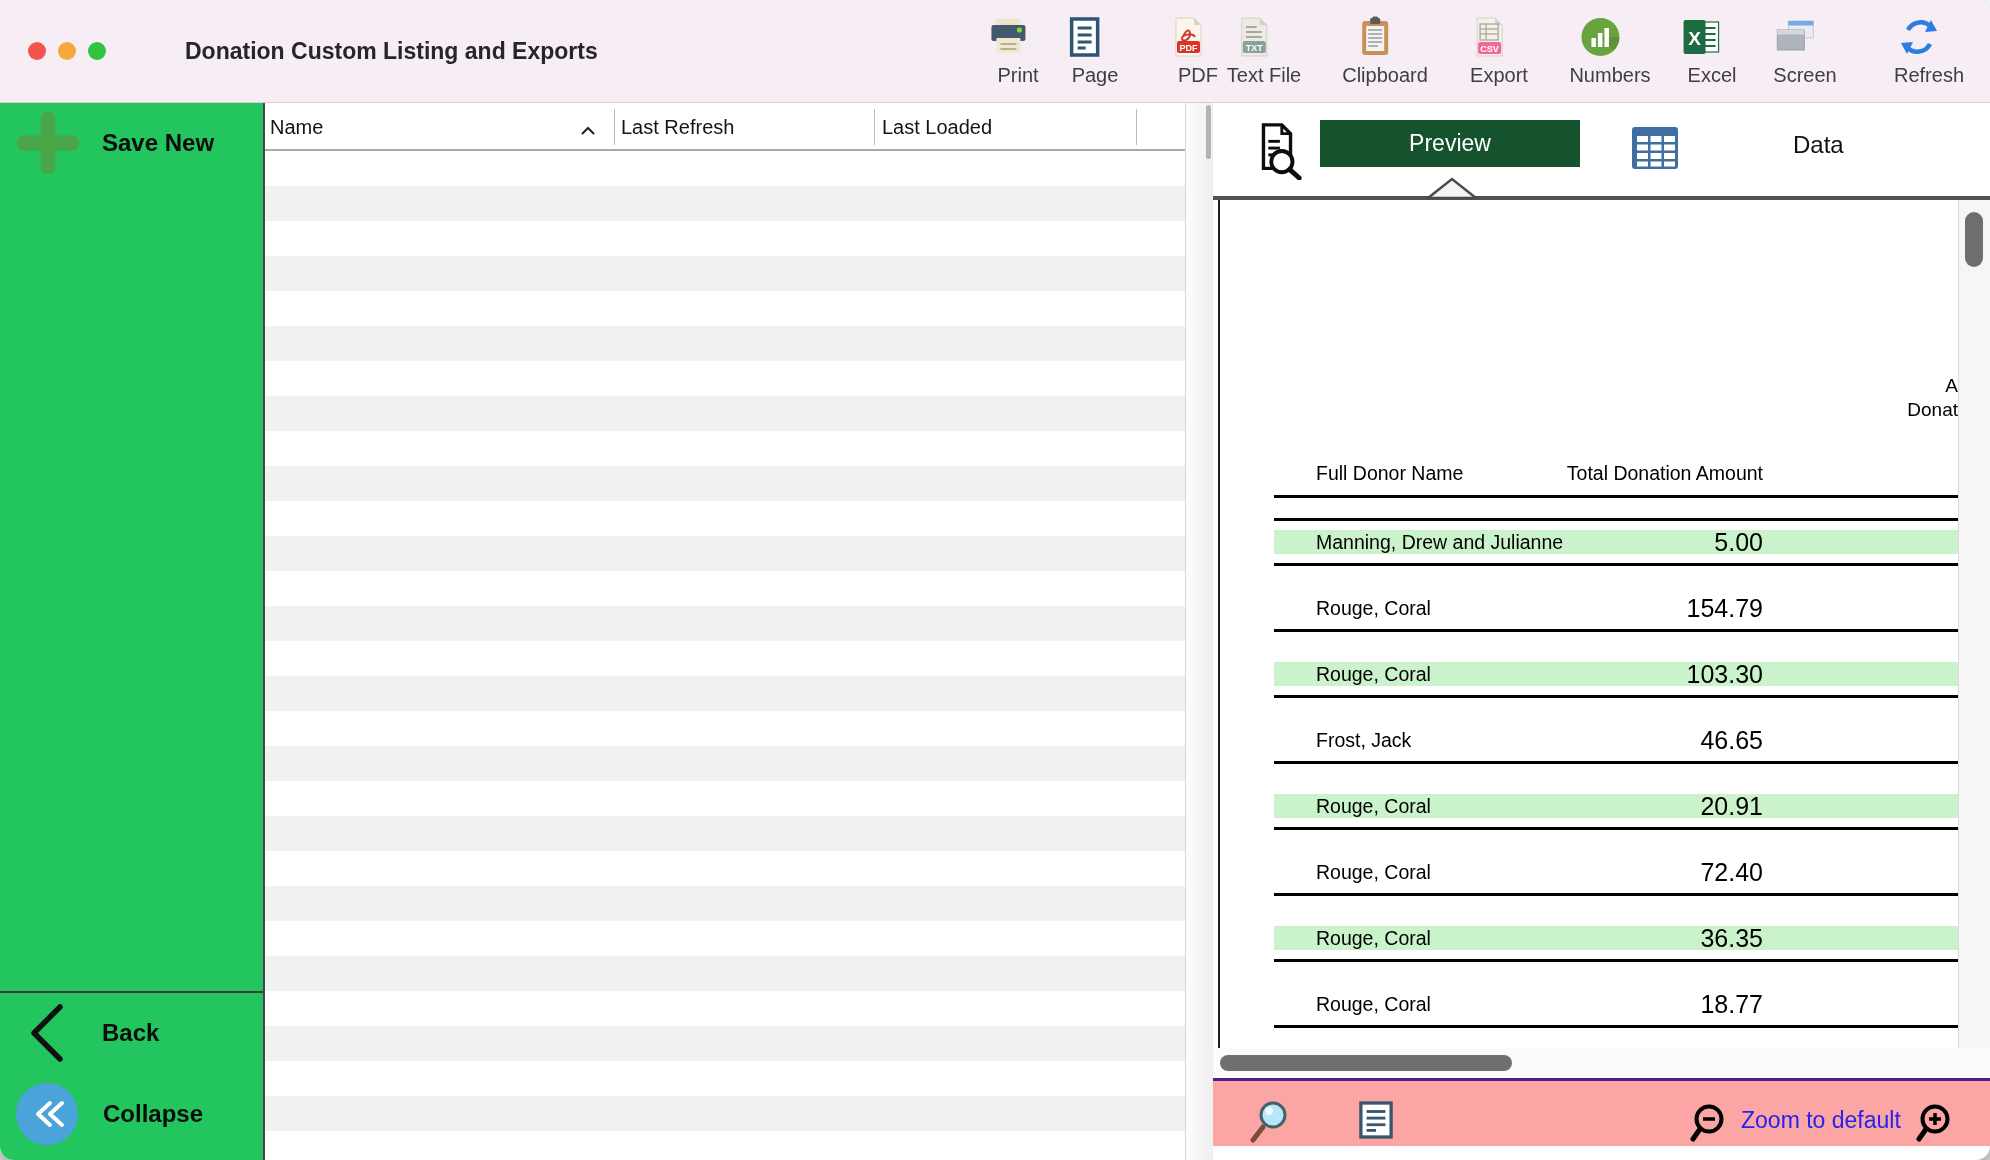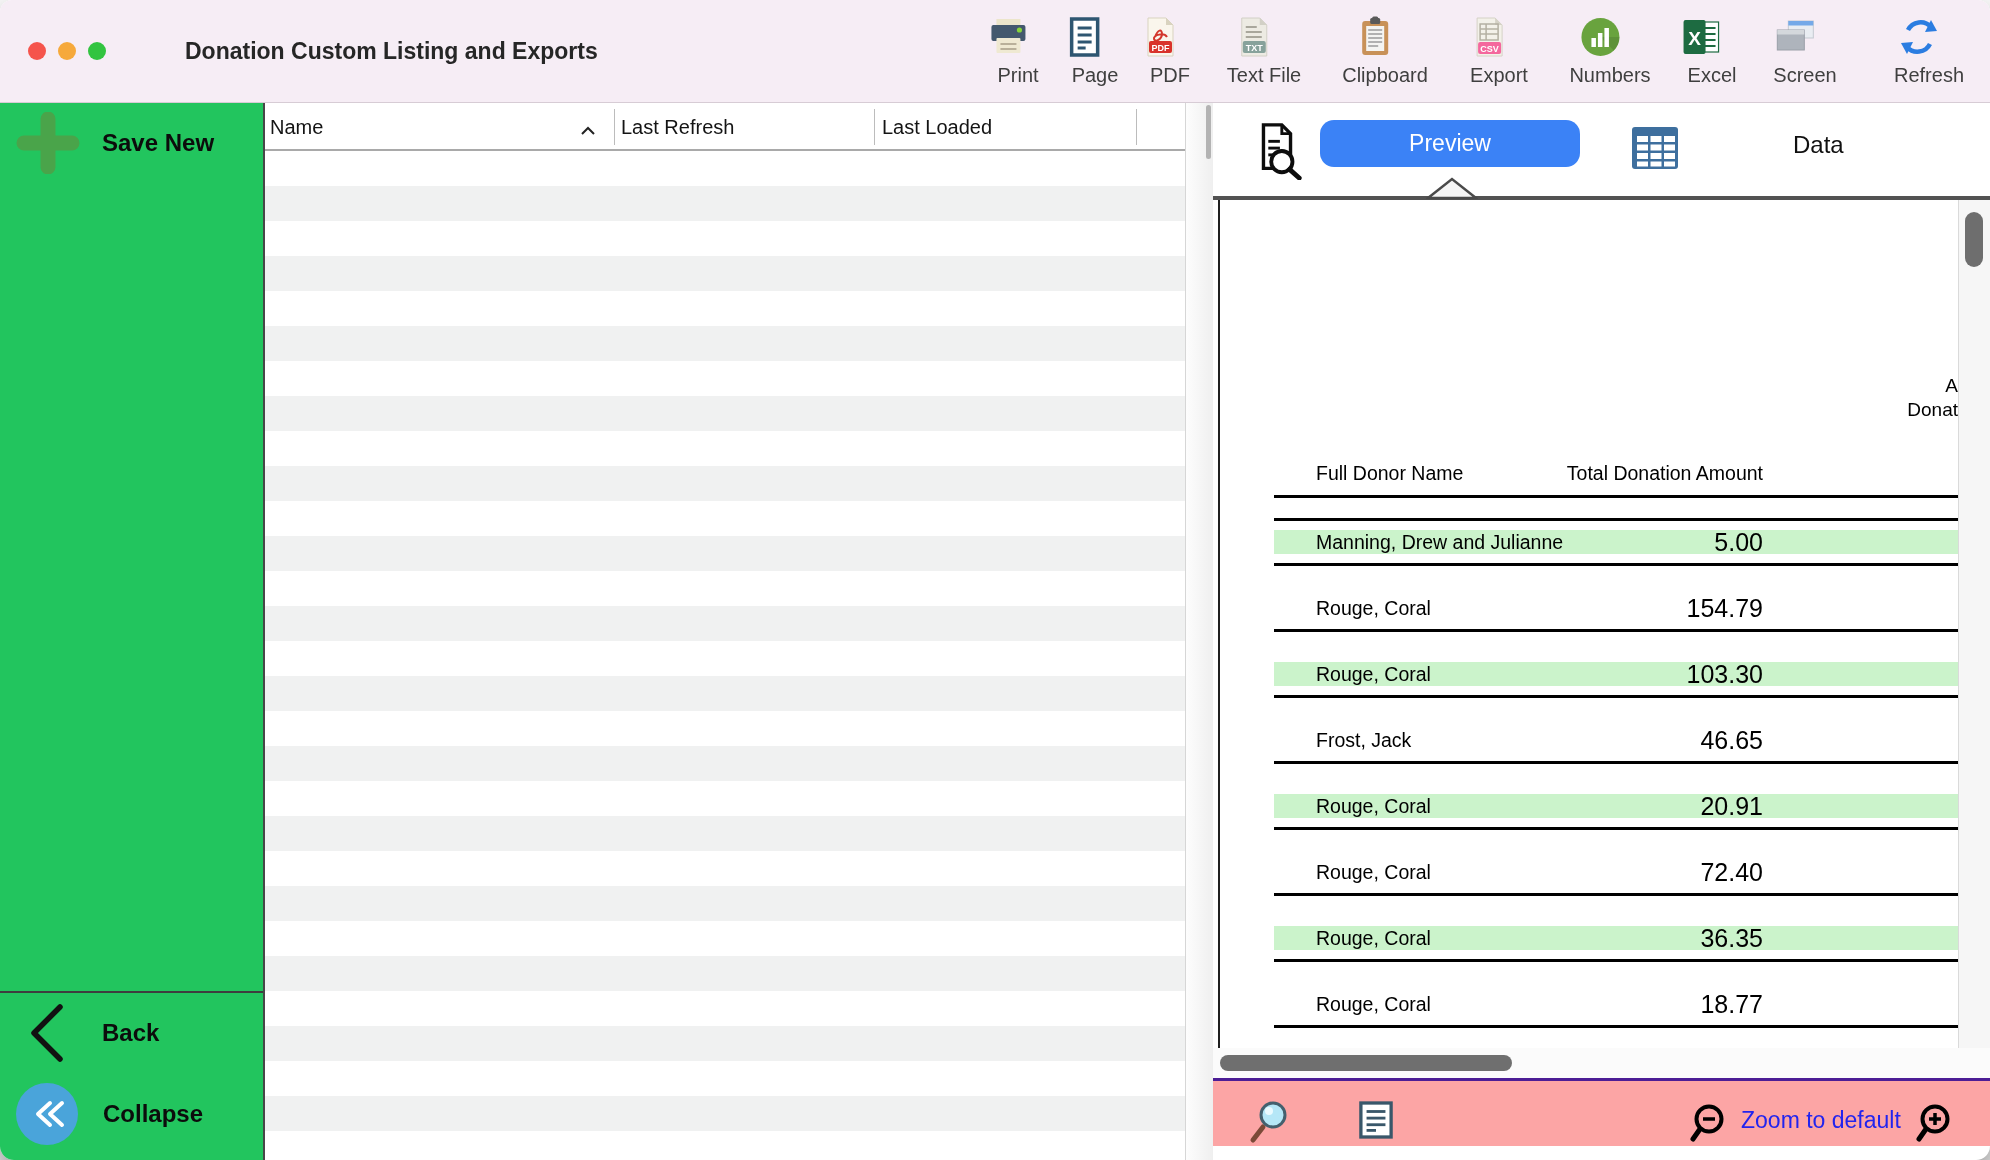--- a/index.html
+++ b/index.html
@@ -26,21 +26,21 @@
   .listheader{position:absolute;left:0;top:0;width:100%;height:48px;background:#fff;border-bottom:2px solid #a9a9a9;}
   .lh-text{position:absolute;top:0;height:48px;line-height:48px;font-size:20px;color:#141414;white-space:nowrap;}
   .lh-div{position:absolute;top:6px;height:36px;width:1px;background:#bcbcbc;}
   .listbody{position:absolute;left:0;top:48px;width:100%;height:1009px;
     background:repeating-linear-gradient(180deg,#ffffff 0 35px,#f0f1f1 35px 70px);}
   .listscroll{position:absolute;left:1185px;top:103px;width:28px;height:1057px;
     background:linear-gradient(90deg,#fdfdfd,#efefef);border-left:1px solid #d6d6d6;}
   .listscroll .thumb{position:absolute;right:2px;top:2px;width:5px;height:54px;border-radius:3px;background:#b3b3b3;}
   
   .tabbar{position:absolute;left:1213px;top:103px;width:777px;height:94px;background:#ffffff;}
-  .previewbtn{position:absolute;left:107px;top:17px;width:260px;height:47px;border-radius:14px;background:#3b82f6;
+  .previewbtn{position:absolute;left:107px;top:17px;width:260px;height:47px;border-radius:0;background:#14532d;
     color:#fff;font-size:23px;display:flex;align-items:center;justify-content:center;border:none;}
   .datalabel{position:absolute;left:580px;top:28px;font-size:24px;color:#101010;}
   .tabsep{position:absolute;left:1213px;top:196px;width:777px;height:4px;background:#525252;}
   .caret{position:absolute;left:1426px;top:177px;}
   .viewport{position:absolute;left:1213px;top:200px;width:745px;height:848px;background:#fff;overflow:hidden;}
   .pageedge{position:absolute;left:5px;top:0;width:2px;height:100%;background:#202020;}
   .clip-title{position:absolute;right:0;width:260px;text-align:right;font-size:19px;color:#000;height:24px;line-height:24px;}
   .rep-h-name{position:absolute;left:103px;top:262px;font-size:19.5px;color:#000;}
   .rep-h-amount{position:absolute;left:250px;top:262px;width:300px;text-align:right;font-size:19.5px;color:#000;}
   .repline{position:absolute;left:61px;width:684px;height:3px;background:#000;}
@@ -91,21 +91,21 @@
           <rect x="9" y="4" width="26" height="36" fill="#fff" stroke="#2e5671" stroke-width="3.5"></rect>
           <line x1="15" y1="13" x2="29" y2="13" stroke="#2e5671" stroke-width="3"></line>
           <line x1="15" y1="20" x2="29" y2="20" stroke="#2e5671" stroke-width="3"></line>
           <line x1="15" y1="27" x2="29" y2="27" stroke="#2e5671" stroke-width="3"></line>
           <line x1="15" y1="33" x2="23" y2="33" stroke="#2e5671" stroke-width="3"></line>
         </svg>
         </span>
       <span class="tlabel">Page</span>
     </div>
 
-    <div class="tool" style="left:1160px">
+    <div class="tool" style="left:1188px">
       <span class="ticon">
         <svg width="44" height="44" viewBox="0 0 44 44">
           <path d="M10 3 h18 l7 7 v31 h-25 z" fill="#faf6ec" stroke="#d9d3bf" stroke-width="1"></path>
           <path d="M28 3 l7 7 h-7 z" fill="#d9d3bf"></path>
           <path d="M17 22 c3-8 7-8 7-3 c0 5-7 9-8 5 c-1-4 10-7 13-2" stroke="#d3372c" fill="none" stroke-width="2"></path>
           <rect x="11" y="26" width="23" height="12" rx="2" fill="#d9332b"></rect>
           <text x="22.5" y="35.5" font-size="9" font-weight="bold" fill="#fff" text-anchor="middle">PDF</text>
         </svg>
         </span>
       <span class="tlabel">PDF</span>

